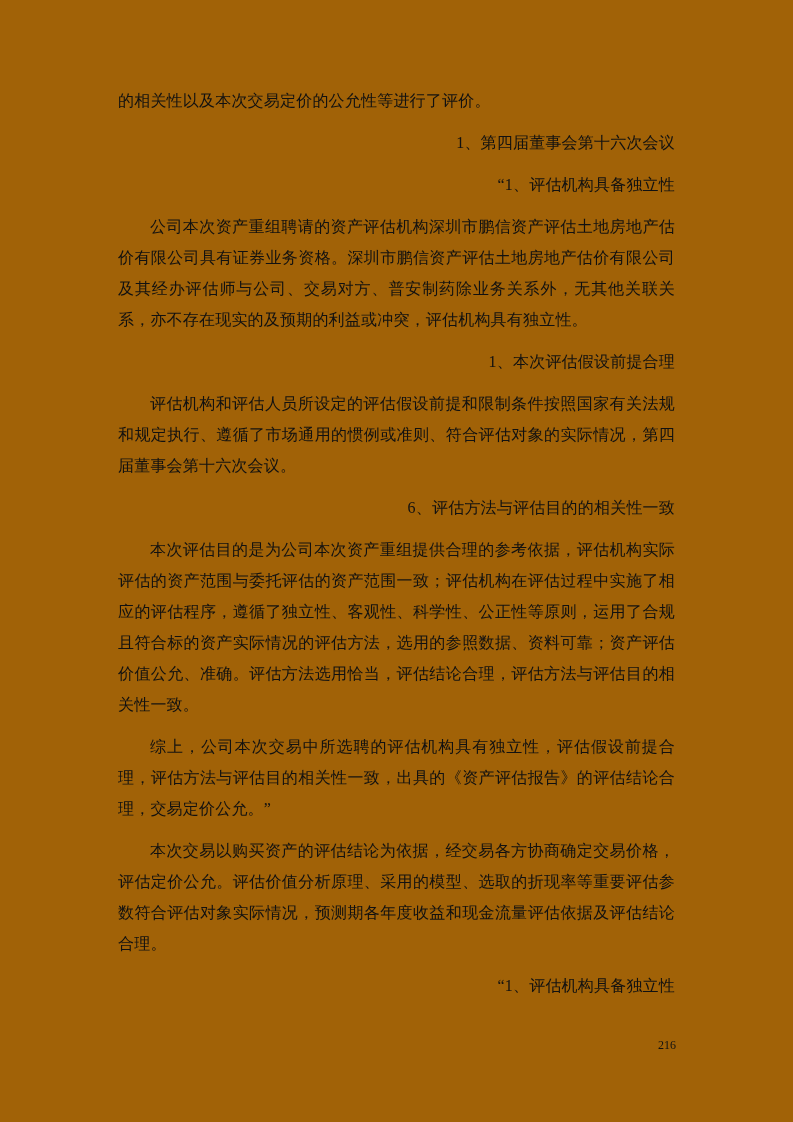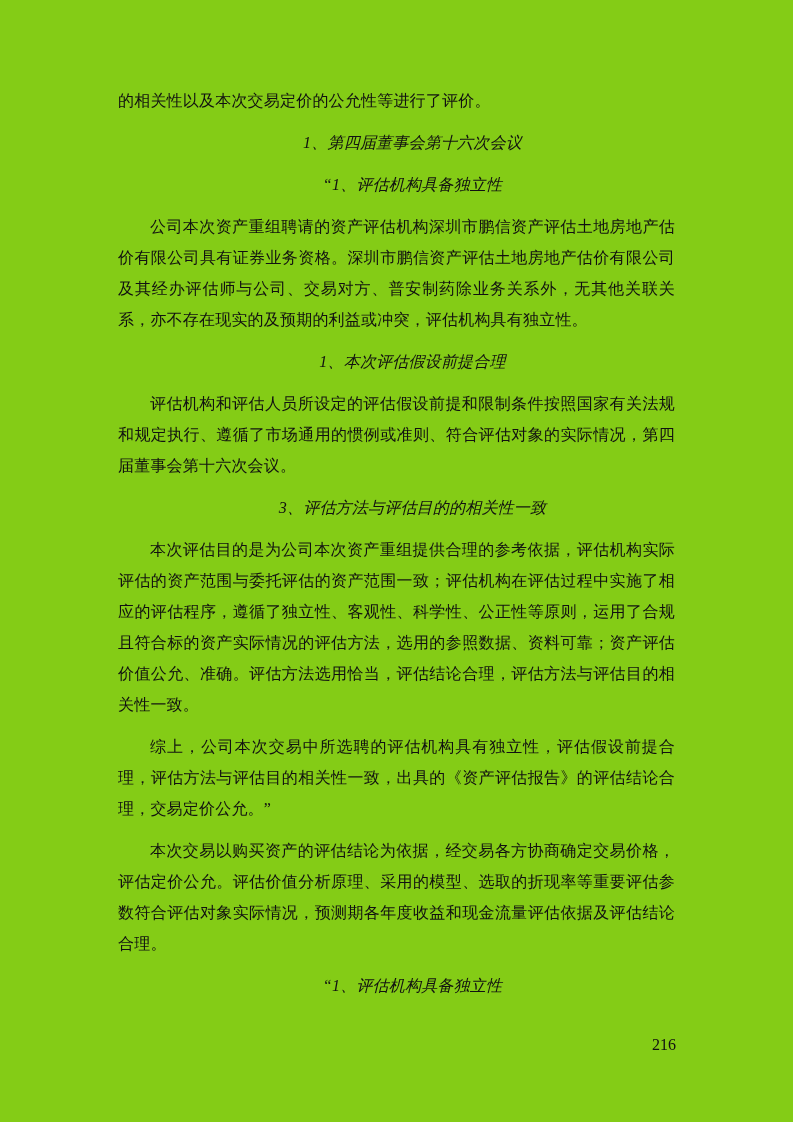--- a/index.html
+++ b/index.html
@@ -4,21 +4,21 @@
 <style>
   html, body {
     margin: 0;
     padding: 0;
     background: #ffffff;
   }
   .page {
     position: relative;
     width: 793px;
     height: 1122px;
-    background: #84cc16;
+    background: #a16207;
     overflow: hidden;
     font-family: "Liberation Serif", "DejaVu Serif", serif;
     color: #111111;
   }
   .content {
     position: absolute;
     left: 118px;
     top: 85px;
     width: 557px;
     font-size: 16px;
@@ -28,47 +28,46 @@
   .content p {
     margin: 0 0 11px 0;
     padding: 0;
   }
   .cont {
     text-indent: 0;
     text-align: justify;
   }
   .head {
     text-indent: 2em;
-    text-align: center;
-    font-style: italic;
+    text-align: right;
   }
   .para {
     text-indent: 2em;
     text-align: justify;
   }
   .pagenum {
     position: absolute;
     top: 1036px;
     right: 117px;
-    font-size: 16px;
+    font-size: 12px;
     line-height: 18px;
     color: #111111;
   }
 </style>
 </head>
 <body>
 
 <div class="page">
   <div class="content">
     <p class="cont">的相关性以及本次交易定价的公允性等进行了评价。</p>
     <p class="head">1、第四届董事会第十六次会议</p>
     <p class="head">“1、评估机构具备独立性</p>
     <p class="para">公司本次资产重组聘请的资产评估机构深圳市鹏信资产评估土地房地产估价有限公司具有证券业务资格。深圳市鹏信资产评估土地房地产估价有限公司及其经办评估师与公司、交易对方、普安制药除业务关系外，无其他关联关系，亦不存在现实的及预期的利益或冲突，评估机构具有独立性。</p>
     <p class="head">1、本次评估假设前提合理</p>
     <p class="para">评估机构和评估人员所设定的评估假设前提和限制条件按照国家有关法规和规定执行、遵循了市场通用的惯例或准则、符合评估对象的实际情况，第四届董事会第十六次会议。</p>
-    <p class="head">3、评估方法与评估目的的相关性一致</p>
+    <p class="head">6、评估方法与评估目的的相关性一致</p>
     <p class="para">本次评估目的是为公司本次资产重组提供合理的参考依据，评估机构实际评估的资产范围与委托评估的资产范围一致；评估机构在评估过程中实施了相应的评估程序，遵循了独立性、客观性、科学性、公正性等原则，运用了合规且符合标的资产实际情况的评估方法，选用的参照数据、资料可靠；资产评估价值公允、准确。评估方法选用恰当，评估结论合理，评估方法与评估目的相关性一致。</p>
     <p class="para">综上，公司本次交易中所选聘的评估机构具有独立性，评估假设前提合理，评估方法与评估目的相关性一致，出具的《资产评估报告》的评估结论合理，交易定价公允。”</p>
     <p class="para">本次交易以购买资产的评估结论为依据，经交易各方协商确定交易价格，评估定价公允。评估价值分析原理、采用的模型、选取的折现率等重要评估参数符合评估对象实际情况，预测期各年度收益和现金流量评估依据及评估结论合理。</p>
     <p class="head">“1、评估机构具备独立性</p>
   </div>
   <div class="pagenum">216</div>
 </div>
 
 </body></html>

